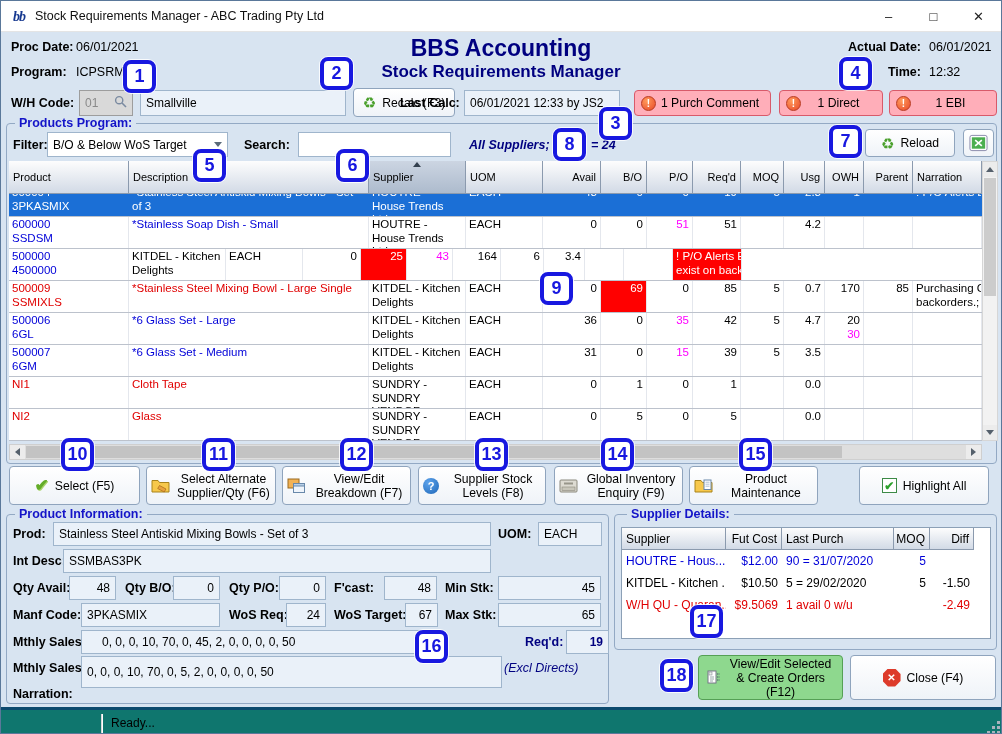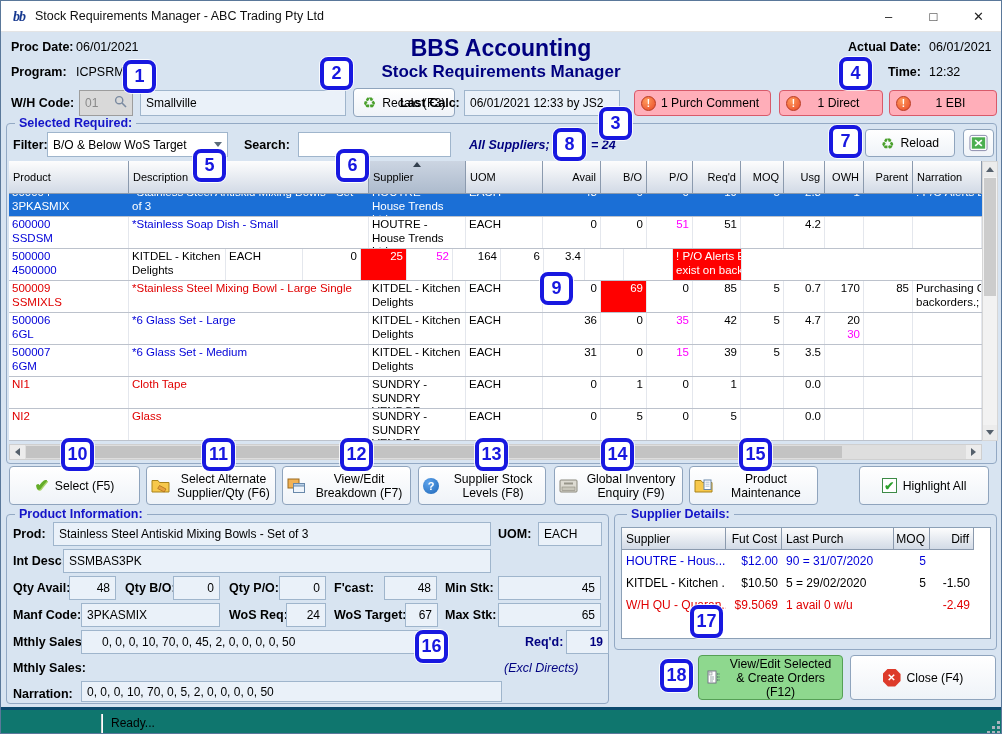--- a/index.html
+++ b/index.html
@@ -154,21 +154,21 @@
     <span>Recalc (F3)</span>
   </div>
 
   <span class="hl" style="left:399px;top:95px;">Last Calc:</span>
   <div class="field" style="left:463px;top:89px;width:156px;height:26px;font-size:12px;">
     <span>06/01/2021 12:33 by JS2</span>
   </div>
   <div id="alerts"></div>
 
   <div class="grp" style="left:5px;top:122px;width:991px;height:341px;"></div>
-  <span class="grp-label" style="left:14px;top:115px;">Selected Required:</span>
+  <span class="grp-label" style="left:14px;top:115px;">Products Program:</span>
 
   <span class="hl" style="left:12px;top:137px;">Filter:</span>
   <div class="field white" style="left:46px;top:131px;width:181px;height:25px;">
     <span>B/O &amp; Below WoS Target</span>
     <span class="dd-arrow"></span>
   </div>
   <span class="hl" style="left:243px;top:137px;">Search:</span>
   <input class="field white" style="left: 297px; top: 131px; width: 153px; height: 25px; outline: none;" type="text" value="">
   <span class="hv ital" style="left:468px;top:137px;font-size:12.5px;">All Suppliers;</span>
   <span class="hv ital" style="left:590px;top:137px;font-size:12.5px;">= 24</span>
@@ -315,21 +315,21 @@
           <div class="tcell" style="min-width: 77px; width: 77px;">
             <span>EACH</span>
           </div>
           <div class="tcell r" style="min-width: 58px; width: 58px;">
             <span>0</span>
           </div>
           <div class="tcell r alert" style="min-width: 46px; width: 46px;">
             <span>25</span>
           </div>
           <div class="tcell r" style="min-width: 46px; width: 46px;">
-            <span class="c-mag">52</span>
+            <span class="c-mag">43</span>
           </div>
           <div class="tcell r" style="min-width: 48px; width: 48px;">
             <span>164</span>
           </div>
           <div class="tcell r" style="min-width: 43px; width: 43px;">
             <span>6</span>
           </div>
           <div class="tcell r" style="min-width: 41px; width: 41px;">
             <span>3.4</span>
           </div>
@@ -610,21 +610,21 @@
   <span class="hl" style="left:12px;top:634px;">Mthly Sales:</span>
   <div class="field" style="left:80px;top:629px;width:342px;height:24px;padding-left:20px;">
       <span>0, 0, 0, 10, 70, 0, 45, 2, 0, 0, 0, 0, 50</span>
     </div>
   <span class="hl navy" style="left:524px;top:634px;">Req'd:</span>
   <div class="field" style="left:565px;top:629px;width:43px;height:24px;color:#000080;font-weight:700;">
       <span class="rt">19</span>
     </div>
 
   <span class="hl" style="left:12px;top:660px;">Mthly Sales:</span>
-  <div class="field" style="left:80px;top:655px;width:421px;height:21px;margin-top:25px;">
+  <div class="field" style="left:80px;top:655px;width:421px;height:32px;">
       <span>0, 0, 0, 10, 70, 0, 5, 2, 0, 0, 0, 0, 50</span>
     </div>
   <span class="hv ital" style="left:503px;top:660px;font-weight:400;">(Excl Directs)</span>
 
   <span class="hl" style="left:12px;top:686px;">Narration:</span>
 
   <div class="grp" style="left:613px;top:513px;width:383px;height:136px;"></div>
   <span class="grp-label" style="left:626px;top:506px;">Supplier Details:</span>
   <div class="suptable">
     <div class="suph" id="suphead">

